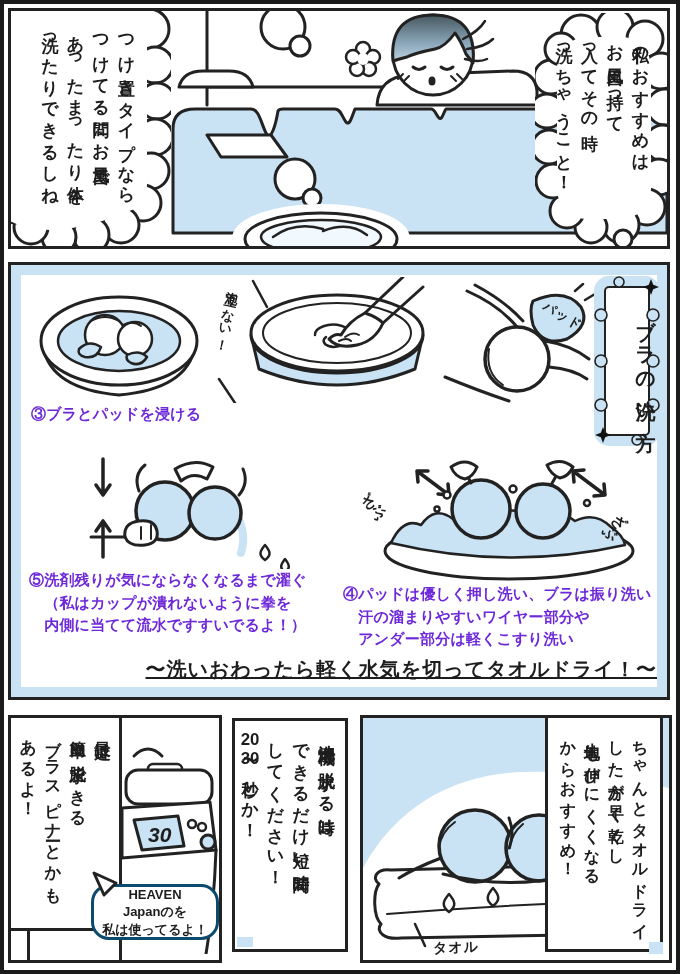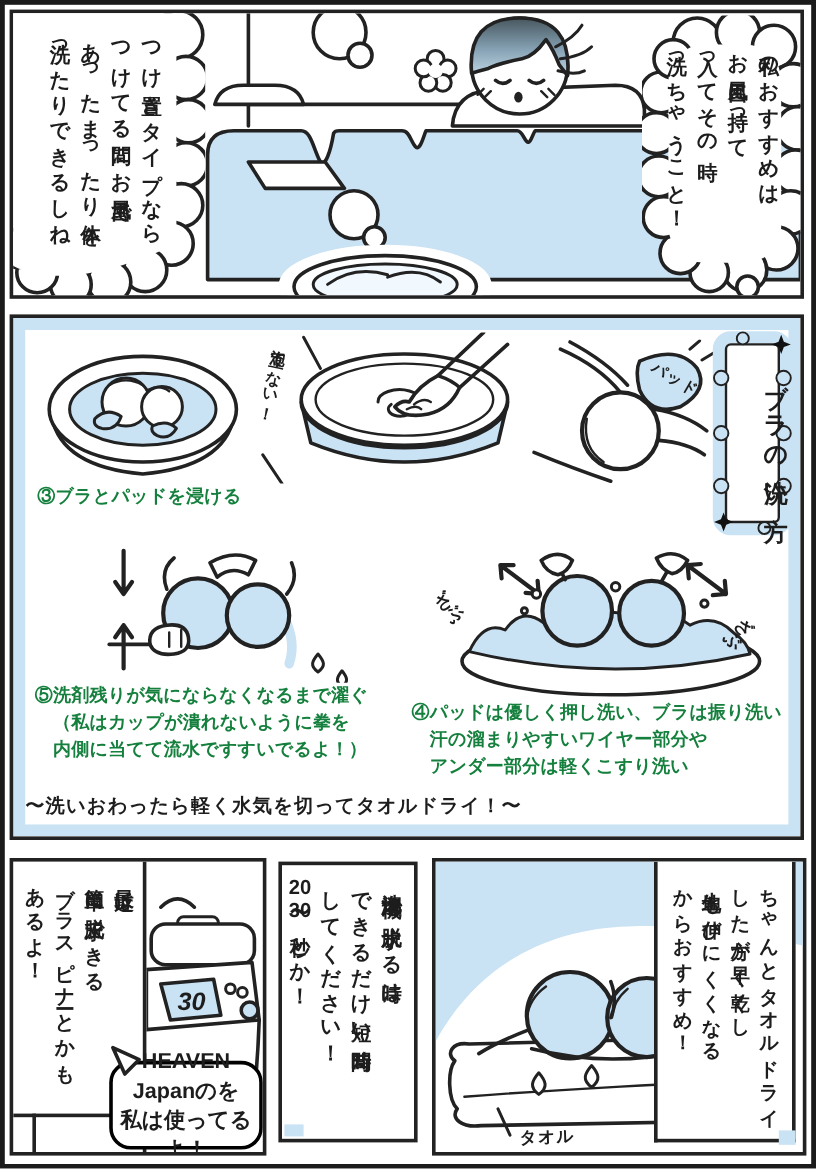--- a/index.html
+++ b/index.html
@@ -13,21 +13,21 @@
   .panel { position:absolute; background:#fff; border:3px solid #222; }
 
   
   .vtext {
     writing-mode: vertical-rl; text-orientation: mixed;
     white-space: pre-line; font-weight:700; color:#1d1d1d;
     letter-spacing:2px; line-height:1.5;
   }
   .caption {
     font-weight:700; font-size:15px; line-height:1.5;
-    white-space:pre-line; letter-spacing:0.2px; color:#15803d;
+    white-space:pre-line; letter-spacing:0.2px; color:#6d28d9;
   }
   .tcy-run { text-combine-upright: all; }
 
   
   .top-panel { left:8px; top:8px; width:662px; height:241px; overflow:hidden; }
   .cloud { position:absolute; }
   .cloud svg { position:absolute; inset:0; }
   .cloud .vtext { position:absolute; font-size:17px; }
   .cloud-right { left:524px; top:2px; width:136px; height:236px; }
   .cloud-right .vtext { left:16px; top:20px; width:102px; height:196px; }
@@ -45,34 +45,34 @@
   .step { position:absolute; }
   .step .art { display:block; }
   .note-awadate { position:absolute; left:6px; top:4px; height:120px;
     writing-mode:vertical-rl; font-weight:700; font-size:13px; letter-spacing:1px;
     transform:rotate(12deg); }
   .pad-label { position:absolute; left:100px; top:24px; font-weight:700; font-size:13px;
     transform:rotate(30deg); letter-spacing:1px; }
   .sfx { position:absolute; writing-mode:vertical-rl; font-weight:700; font-size:15px; }
   .sfx-left { left:14px; top:24px; transform:rotate(-42deg); }
   .sfx-right { left:268px; top:44px; transform:rotate(40deg); }
-  .howto-footer { position:absolute; left:0; right:0; bottom:4px; text-align:left;
-    font-weight:700; font-size:16px; letter-spacing:1px; }
+  .howto-footer { position:absolute; left:0; right:0; bottom:4px; text-align:right;
+    font-weight:700; font-size:20px; letter-spacing:1px;text-decoration:underline; }
 
   
   .spinner-panel { left:8px; top:715px; width:214px; height:248px; overflow:hidden; }
   .spinner-text { position:absolute; left:8px; top:10px; width:96px; height:204px; font-size:16.5px; }
   .spinner-divider { position:absolute; left:108px; top:0; width:3px; height:100%; background:#222; }
   .floor-line { position:absolute; left:0; top:210px; width:108px; height:3px; background:#222; }
   .floor-tick { position:absolute; left:16px; top:210px; width:3px; height:32px; background:#222; }
   .machine-art { position:absolute; left:111px; top:0; }
-  .heaven-bubble { position:absolute; left:80px; top:166px; width:128px; height:74px;
-    background:#fff; border:3px solid #000000; border-radius:18px; z-index:5;
+  .heaven-bubble { position:absolute; left:80px; top:166px; width:128px; height:56px;
+    background:#fff; border:3px solid #0c4a6e; border-radius:18px; z-index:5;
     display:flex; align-items:center; justify-content:center; text-align:center;
-    font-weight:700; font-size:18px; line-height:1.35; white-space:pre-line; }
+    font-weight:700; font-size:13px; line-height:1.35; white-space:pre-line; }
   .heaven-tail { position:absolute; left:-4px; top:-16px; }
 
   .spin-panel { left:232px; top:718px; width:116px; height:234px; }
   .spin-panel .vtext { position:absolute; inset:10px 6px; font-size:17px; text-align:start; }
   .corner-blue-left { position:absolute; left:2px; bottom:2px; width:16px; height:10px; background:#c9e2f4; }
 
   .towel-panel { left:360px; top:715px; width:312px; height:248px; overflow:hidden; }
   .towel-scene { position:absolute; inset:0; }
   .towel-textbox { position:absolute; top:0; right:6px; width:118px; height:234px;
     background:#fff; border:3px solid #222; border-top:none; z-index:4; }

